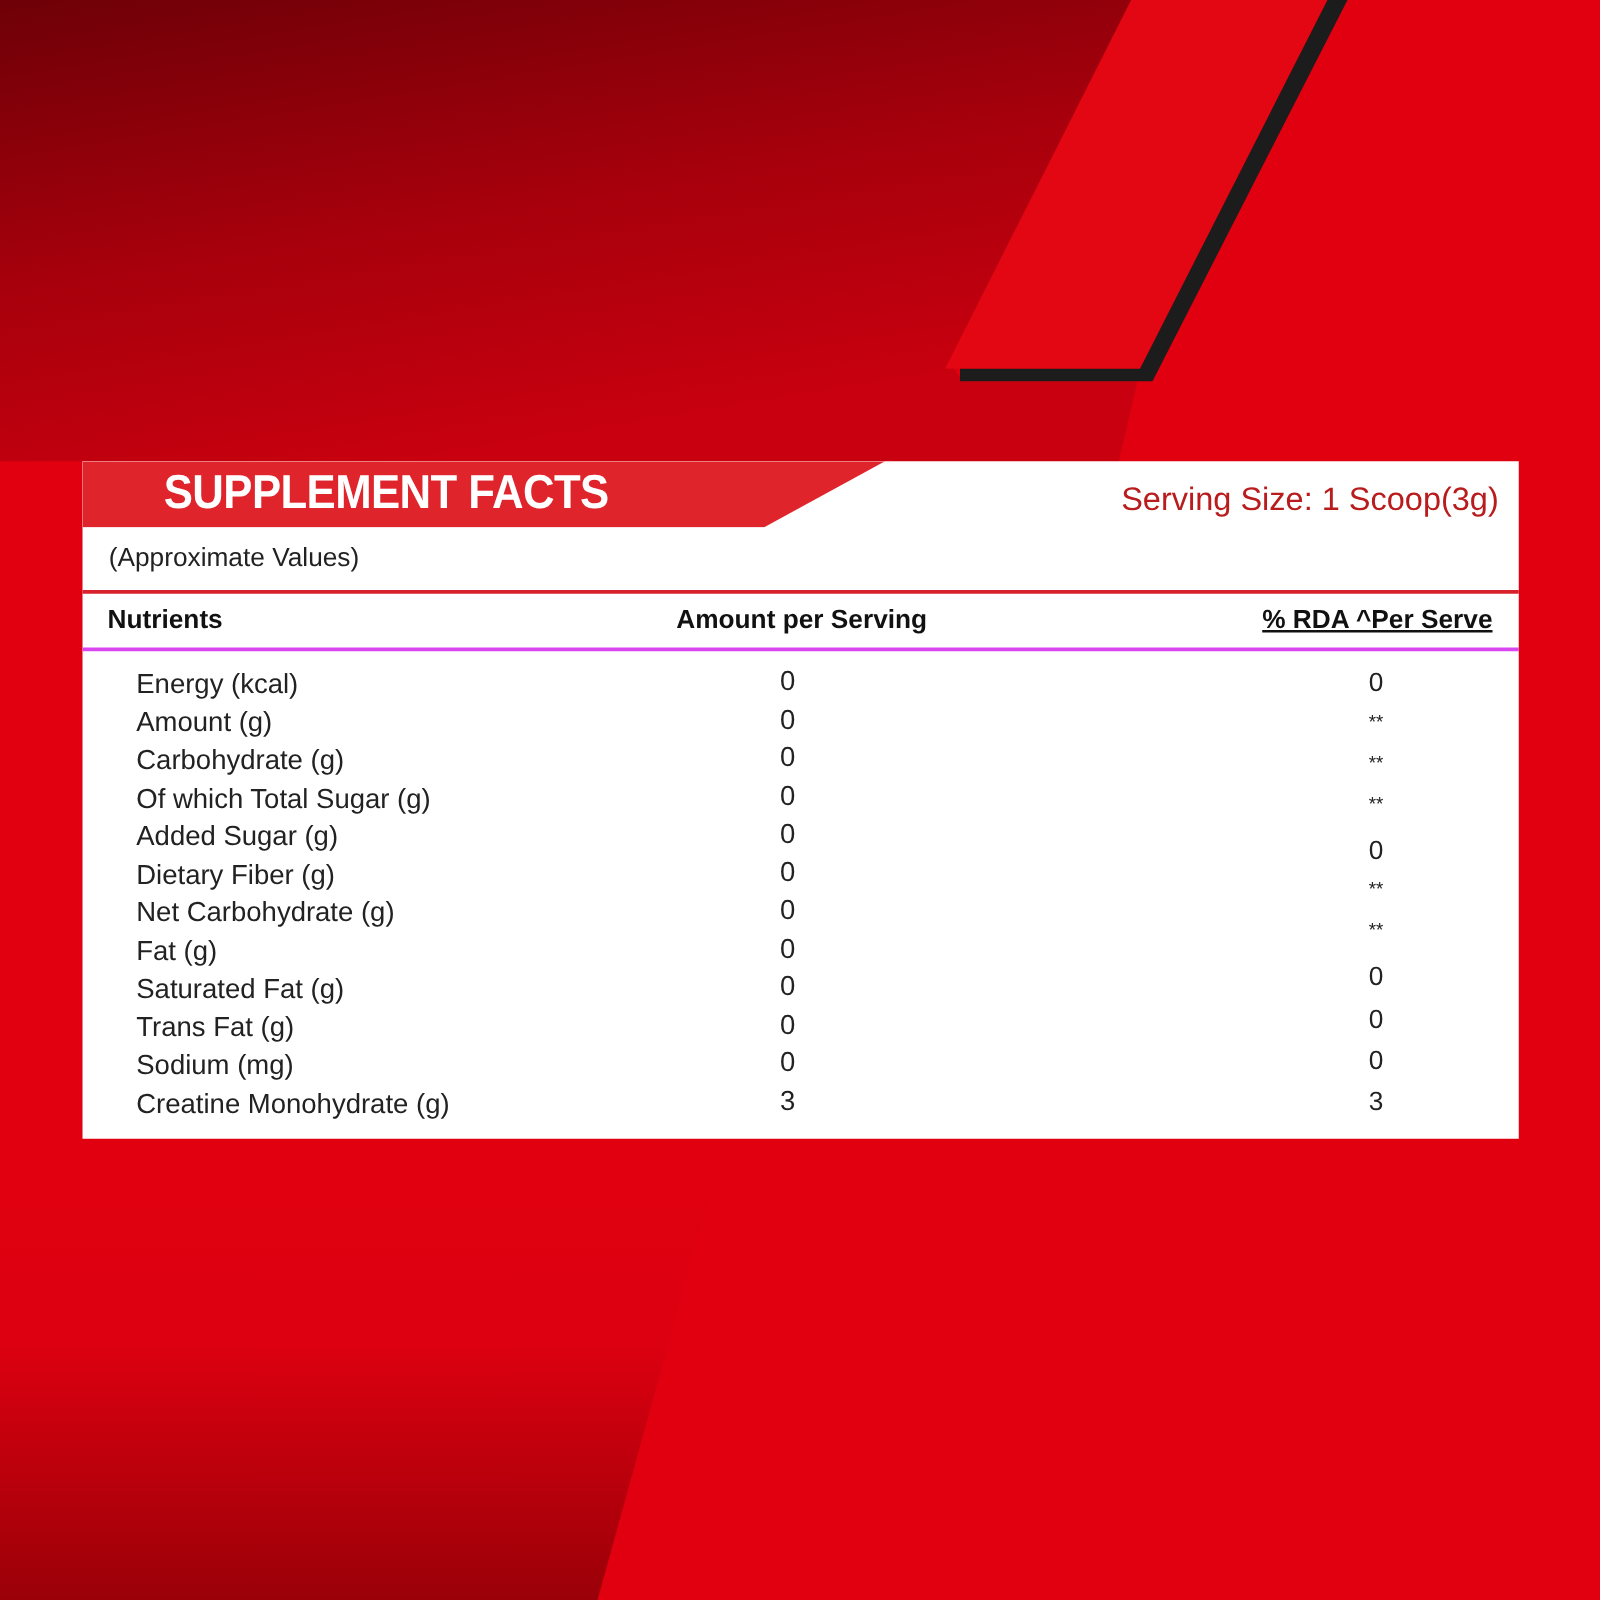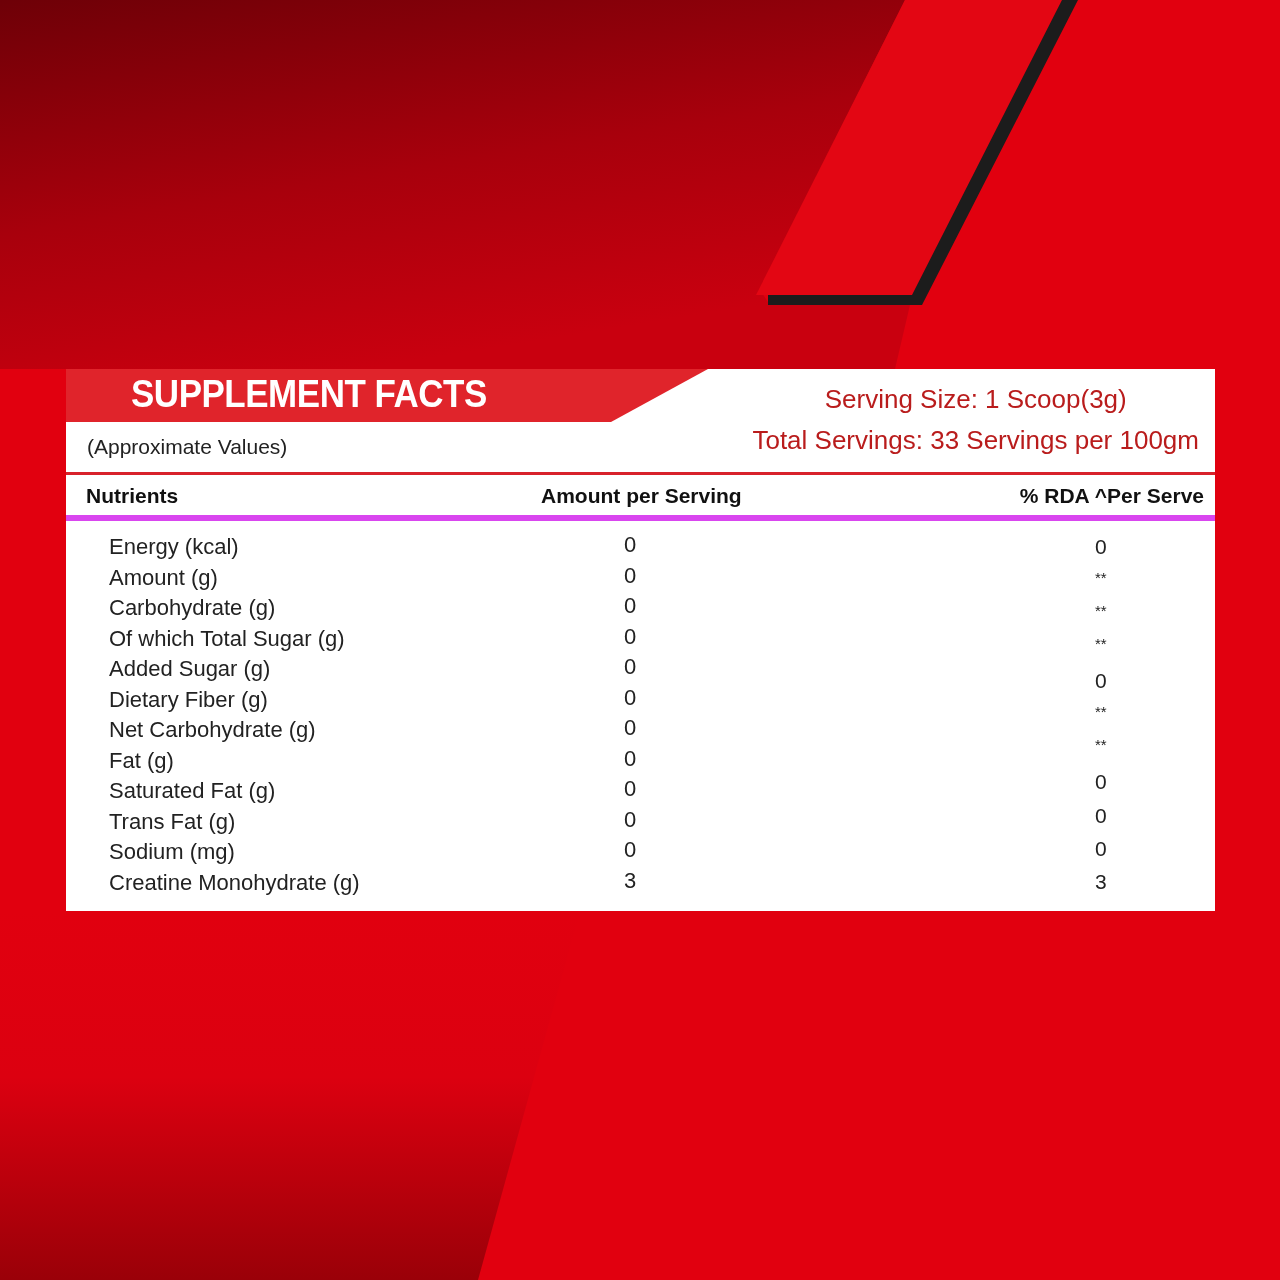--- a/index.html
+++ b/index.html
@@ -50,33 +50,33 @@
       color: #b91c1c;
       font-size: 26px;
       line-height: 41px;
       white-space: nowrap;
     }
     .hdr {
       position: absolute;
       left: 0; right: 0;
       top: 103px; height: 49px;
       border-top: 3px solid #d8222b;
-      border-bottom: 6px solid #d946ef;
+      border-bottom: 3px solid #d946ef;
     }
     .hdr span {
       position: absolute;
       top: 9px;
       font-size: 21px;
       font-weight: 700;
       color: #111;
       white-space: nowrap;
     }
     .hdr .c1 { left: 20px; }
     .hdr .c2 { left: 455px; margin-left: 20px; }
-    .hdr .c3 { right: 11px; }
+    .hdr .c3 { right: 21px; text-decoration: underline; }
     .rows {
       position: absolute;
       left: 0; right: 0; top: 165px;
     }
     .row {
       position: absolute;
       left: 0; right: 0;
       height: 30px;
     }
     .row .name {
@@ -122,21 +122,20 @@
 </svg>
 
 <div class="panel">
   <div class="title-band-wrap">
     <div class="title-band"></div>
     <div class="title-text">SUPPLEMENT FACTS</div>
   </div>
   <div class="approx">(Approximate Values)</div>
   <div class="serving">
     <div>Serving Size: 1 Scoop(3g)</div>
-    <div>Total Servings: 33 Servings per 100gm</div>
   </div>
 
   <div class="hdr">
     <span class="c1">Nutrients</span>
     <span class="c2">Amount per Serving</span>
     <span class="c3">% RDA ^Per Serve</span>
   </div>
 
   <div class="rows">
     <div class="row" style="top:0px">

